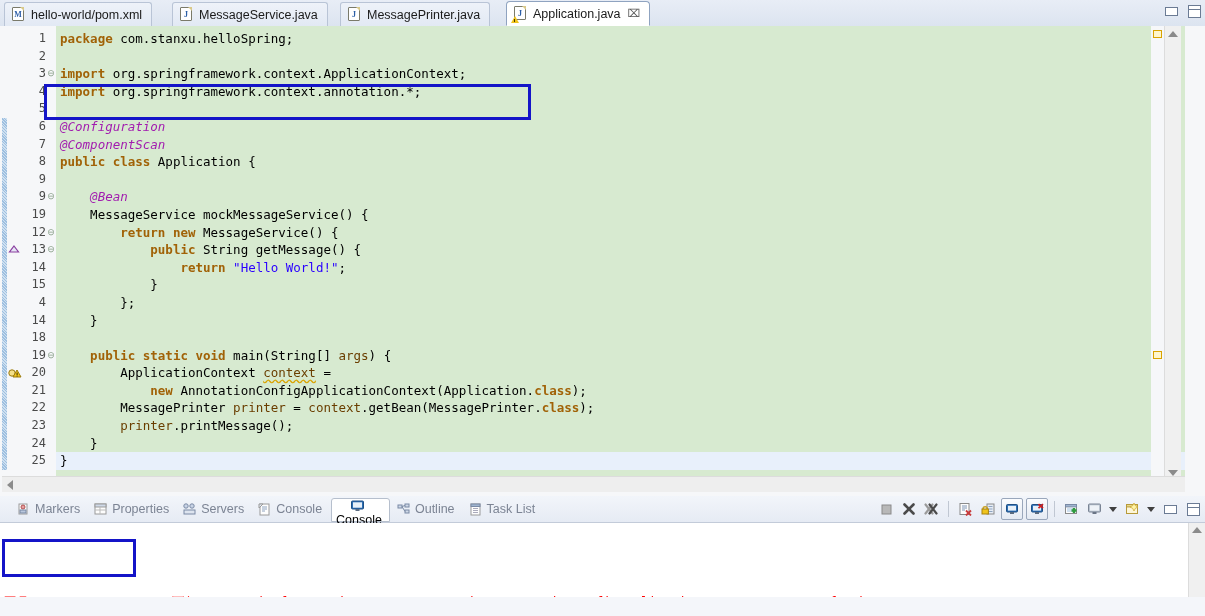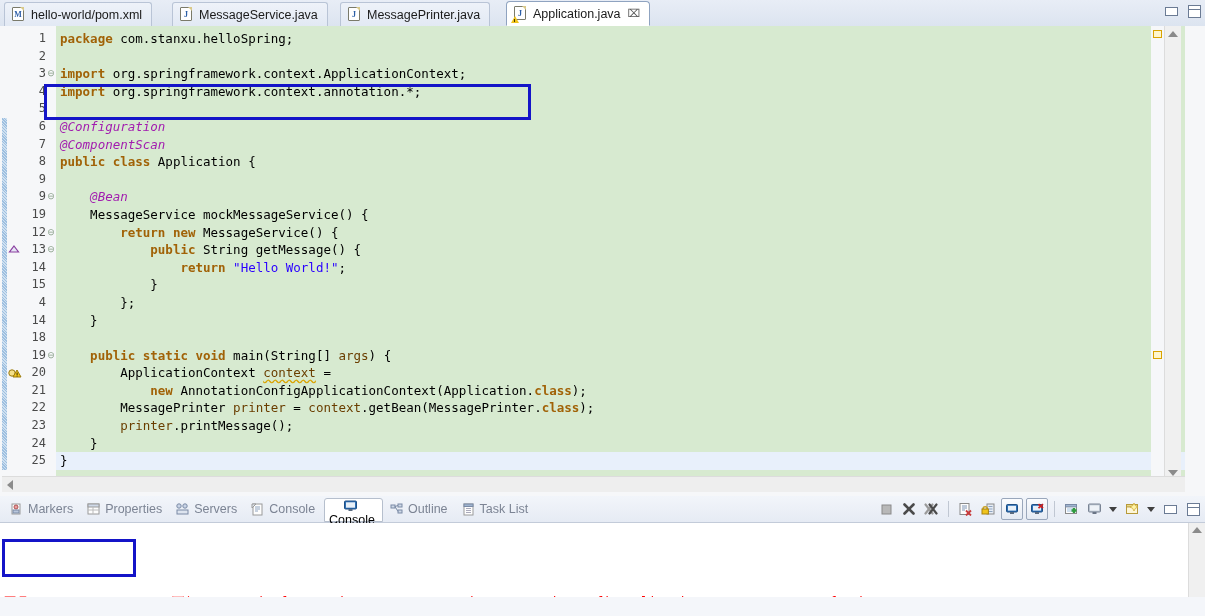--- a/index.html
+++ b/index.html
@@ -290,21 +290,21 @@
     left: 0; top: 496px;
     width: 1205px; height: 120px;
     background: #f4f6fa;
   }
   .view-tabbar {
     position: relative;
     height: 26px;
     background: linear-gradient(to bottom, #f2f5fa 0%, #e6ebf4 100%);
     display: flex;
     align-items: center;
-    padding-left: 5px;
+    padding-left: 12px;
     border-bottom: 1px solid #c3cbd9;
   }
   .vtab {
     display: flex;
     align-items: center;
     height: 22px;
     padding: 0 7px 0 4px;
     margin-right: 2px;
     font-size: 12.5px;
     color: #7c8494;

